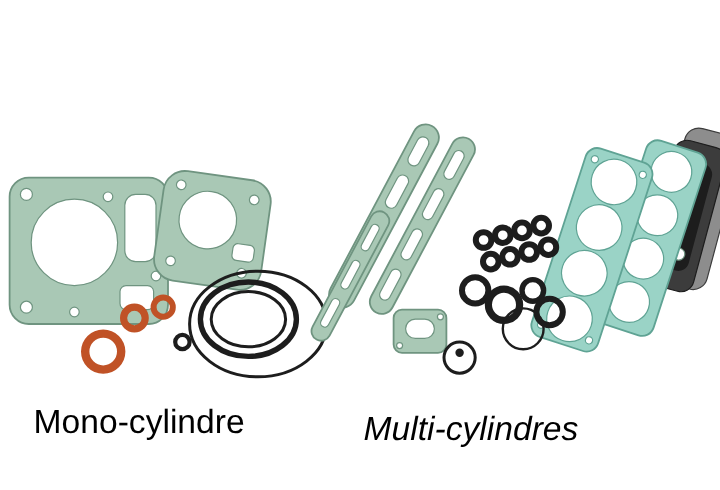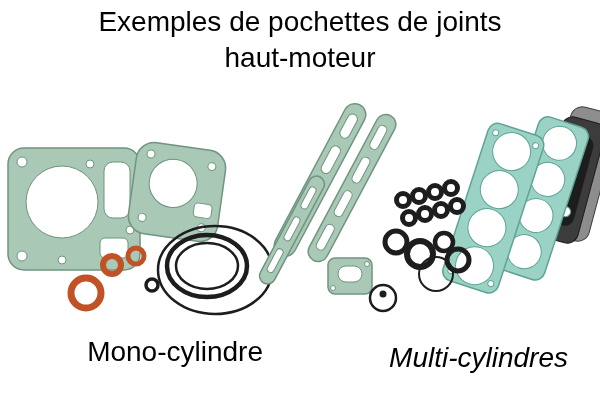--- a/index.html
+++ b/index.html
@@ -27,21 +27,21 @@
   }
   .photo {
     position: absolute;
     top: 80px; left: 0;
     width: 600px; height: 255px;
   }
   .caption {
     position: absolute;
     font-size: 28px;
     font-weight: 400;
-    text-align: right;
+    text-align: left;
     color: var(--text_black, #000);
   }
   .caption-left  { top: 336px; left: 28px;  width: 235px; }
   .caption-right { top: 342px; left: 303px; width: 265px; font-style: italic; }
 
   
   .g-green { fill: var(--gasket_green); stroke: var(--gasket_edge); stroke-width: 1.5; }
   .hole    { fill: var(--background);   stroke: var(--gasket_edge); stroke-width: 1; }
   .g-teal  { fill: var(--gasket_teal);  stroke: var(--teal_edge);   stroke-width: 1.5; }
   .hole-t  { fill: var(--background);   stroke: var(--teal_edge);   stroke-width: 1; }
@@ -49,21 +49,20 @@
   .ring-black { fill: none; stroke: var(--seal_black); }
   .dark-part { fill: var(--dark_gasket); stroke: var(--seal_black); stroke-width: 1; }
   .darker-part { fill: var(--seal_black); }
   .mid-part { fill: var(--mid_gasket); stroke: var(--dark_gasket); stroke-width: 1; }
 </style>
 </head>
 <body>
 
 <div class="page">
 
-  <h1 class="title"><span>Exemples de pochettes de joints</span><br><span>haut-moteur</span></h1>
 
   <div class="photo">
     <svg width="600" height="255" viewBox="0 0 600 255">
 
       <g>
 
         <g>
           <rect class="g-green" x="8" y="68" width="132" height="122" rx="16"></rect>
           <circle class="hole" cx="62" cy="122" r="36"></circle>
           <rect class="hole" x="100" y="158" width="28" height="20" rx="5"></rect>

